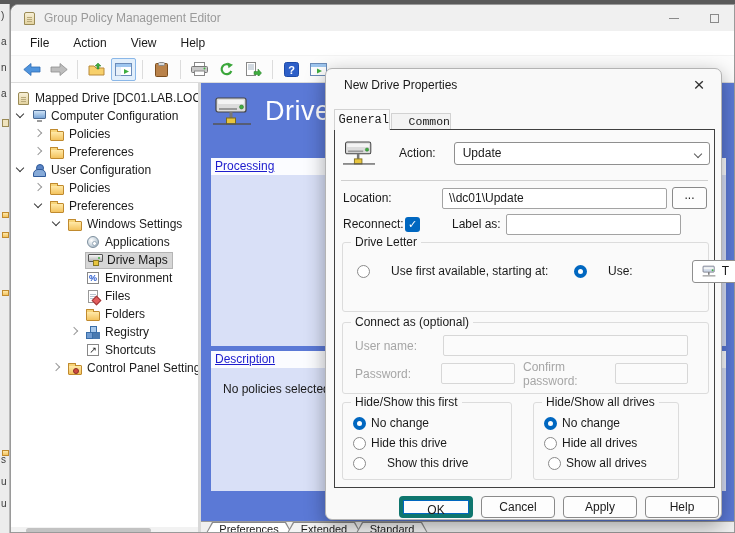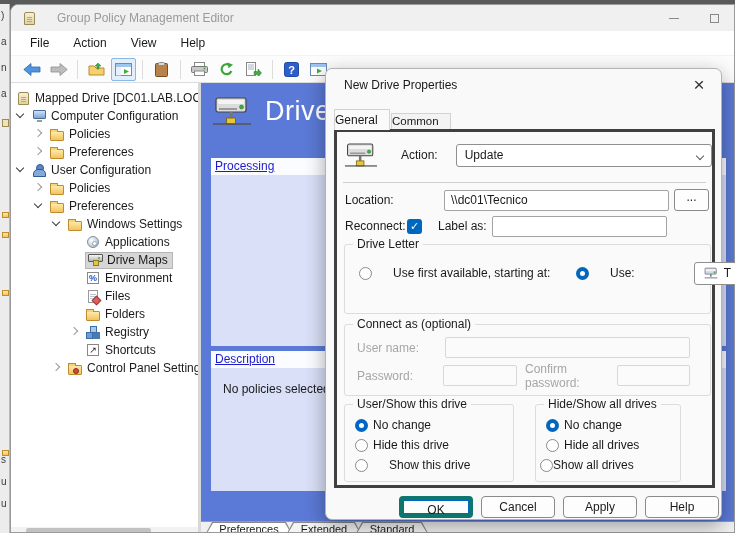--- a/index.html
+++ b/index.html
@@ -10,21 +10,21 @@
   
   .bg-strip { position:absolute; left:0; top:4px; width:10px; height:529px; background:#ececec; border-right:1px solid #b9b9b9; overflow:hidden; }
   .frag-text { position:absolute; left:1px; font-size:10px; color:#3a3a3a; }
   .frag-folder { position:absolute; left:2px; width:7px; height:6px; background:linear-gradient(#ffe9a8,#f3c35e); border:1px solid #c08a2e; }
   .frag-scroll { position:absolute; left:2px; width:7px; height:8px; background:#efe3bd; border:1px solid #9a8a55; }
 
   
   .window { position:absolute; left:10px; top:4px; width:725px; height:529px; background:#fff;
     border:1px solid #9a9a9a; border-top-left-radius:8px; overflow:hidden; }
   .titlebar { height:26px; background:#f0f0f0; display:flex; align-items:center; padding-left:10px; border-top-left-radius:8px; }
-  .title-text { color:#9a9a9a; margin-left:20px; flex:1 1 auto; }
+  .title-text { color:#9a9a9a; margin-left:7px; flex:1 1 auto; }
   .win-btn { width:40px; height:26px; display:flex; align-items:center; justify-content:center; }
   .glyph-min { width:10px; height:1px; background:#8a8a8a; }
   .glyph-max { width:9px; height:9px; border:1px solid #8a8a8a; background:#f0f0f0; }
 
   .menubar { height:25px; background:#fff; display:flex; align-items:center; padding-left:8px; gap:2px; border-bottom:1px solid #f3f3f3; }
   .menu-item { padding:3px 11px; }
 
   .toolbar { height:27px; background:#fcfcfc; display:flex; align-items:center; padding-left:8px; gap:2px; border-bottom:1px solid #dcdcdc; }
   .tb { width:25px; height:23px; display:flex; align-items:center; justify-content:center; border:1px solid transparent; border-radius:2px; }
   .tb.active { border-color:#8ab7e8; background:#e2effb; }
@@ -94,24 +94,24 @@
   .ftab .shp-in { position:absolute; inset:1px 1px 0 1px; background:#f4f4f4; clip-path:polygon(7px 0,calc(100% - 7px) 0,100% 100%,0 100%); }
   .ftab.selected .shp-in { background:#ffffff; }
   .ftab .lbl { position:absolute; inset:0; text-align:center; font-size:11px; line-height:15px; }
 
   
   .dialog { position:absolute; left:325px; top:68px; width:397px; height:452px; background:#f9f9f9;
     border:1px solid #b3b3b3; border-radius:7px; box-shadow:0 6px 20px rgba(0,0,0,.35); }
   .dlg-title { position:absolute; left:18px; top:9px; font-size:12px; }
   .dlg-close { position:absolute; right:10px; top:4px; width:24px; height:24px; text-align:center; }
   .dlg-close::after { content:"\00D7"; font-size:19px; line-height:24px; color:#333; }
-  .dtab { position:absolute; border:1px solid #d2d2d2; border-bottom:none; border-radius:1px 1px 0 0; text-align:left; }
+  .dtab { position:absolute; border:1px solid #d2d2d2; border-bottom:none; border-radius:1px 1px 0 0; text-align:right;font-family:Liberation Mono, monospace; }
   .dtab.selected { left:8px; top:40px; width:56px; height:21px; background:#fafafa; line-height:20px; z-index:3; }
   .dtab.plain { left:65px; top:44px; width:60px; height:17px; background:#f3f3f3; line-height:15px; z-index:1; font-size:11.5px; }
-  .dlg-page { position:absolute; left:8px; top:60px; width:381px; height:359px; border:3px solid #404040; background:#fafafa; z-index:2; }
+  .dlg-page { position:absolute; left:8px; top:60px; width:381px; height:359px; border:1px solid #404040; background:#fafafa; z-index:2; }
 
   .row { position:absolute; display:flex; align-items:center; }
   .sep-line { position:absolute; left:6px; right:6px; top:50px; border-top:1px solid #cfcfcf; }
   .fld { background:#fff; border:1px solid #a3a3a3; border-radius:2px; height:21px; line-height:19px; padding:0 6px; overflow:hidden; white-space:nowrap; }
   .fld.disabled { background:#fbfbfb; border-color:#d7d7d7; }
   .combo { position:relative; background:#fff; border:1px solid #8f8f8f; border-radius:3px; height:23px; display:flex; align-items:center; padding:0 22px 0 8px; }
   .combo .cchev { position:absolute; right:8px; top:8px; width:6px; height:6px; border-right:1.4px solid #5a5a5a; border-bottom:1.4px solid #5a5a5a; transform:rotate(45deg); }
   .browse-btn { border:1px solid #8a8a8a; border-radius:3px; background:#fdfdfd; height:22px; width:35px; text-align:center; line-height:14px; }
   .checkbox { width:15px; height:15px; background:#0067c0; border-radius:3px; position:relative; }
   .checkbox::after { content:"\2713"; position:absolute; inset:0; color:#fff; font-size:11px; line-height:15px; text-align:center; }
@@ -433,28 +433,28 @@
         <span class="combo" style="margin-left:18px; width:256px">
           <span>Update</span>
           <span class="cchev"></span>
         </span>
       </div>
 
       <div class="sep-line"></div>
 
       <div class="row" style="left:8px; top:57px; height:22px">
         <span style="width:99px">Location:</span>
-        <span class="fld" style="width:225px">\\dc01\Tecnico</span>
+        <span class="fld" style="width:225px">\\dc01\Update</span>
         <span class="browse-btn" style="margin-left:5px">...</span>
       </div>
 
       <div class="row" style="left:8px; top:84px; height:20px">
         <span style="width:62px">Reconnect:</span>
         <span class="checkbox"></span>
-        <span style="margin-left:16px; width:54px">Label as:</span>
+        <span style="margin-left:32px; width:54px">Label as:</span>
         <span class="fld" style="width:175px"></span>
       </div>
 
       <div class="group" style="left:7px; top:112px; width:367px; height:70px">
         <span class="group-legend">Drive Letter</span>
         <div class="row" style="left:14px; top:16px; height:24px; gap:21px">
           <span class="radio"></span>
           <span style="width:158px">Use first available, starting at:</span>
           <span class="radio checked" style="margin-left:4px"></span>
           <span>Use:</span>
@@ -480,21 +480,21 @@
         </div>
         <div class="row" style="left:12px; top:40px; height:21px">
           <span class="dis-label" style="width:86px">Password:</span>
           <span class="fld disabled" style="width:74px"></span>
           <span class="dis-label" style="margin-left:8px; width:92px">Confirm password:</span>
           <span class="fld disabled" style="width:73px"></span>
         </div>
       </div>
 
       <div class="group" style="left:7px; top:272px; width:170px; height:78px">
-        <span class="group-legend">User/Show this drive</span>
+        <span class="group-legend">Hide/Show this first</span>
         <div class="row" style="left:10px; top:11px; height:18px; gap:5px">
           <span class="radio checked"></span>
           <span>No change</span>
         </div>
         <div class="row" style="left:10px; top:31px; height:18px; gap:5px">
           <span class="radio"></span>
           <span>Hide this drive</span>
         </div>
         <div class="row" style="left:10px; top:51px; height:18px; gap:21px">
           <span class="radio"></span>
@@ -505,21 +505,21 @@
       <div class="group" style="left:198px; top:272px; width:146px; height:78px">
         <span class="group-legend">Hide/Show all drives</span>
         <div class="row" style="left:10px; top:11px; height:18px; gap:5px">
           <span class="radio checked"></span>
           <span>No change</span>
         </div>
         <div class="row" style="left:10px; top:31px; height:18px; gap:5px">
           <span class="radio"></span>
           <span>Hide all drives</span>
         </div>
-        <div class="row" style="left:4px; top:51px; height:18px; ">
+        <div class="row" style="left:14px; top:51px; height:18px; gap:5px">
           <span class="radio"></span>
           <span>Show all drives</span>
         </div>
       </div>
 
     </div>
 
     <div class="dlg-buttons">
       <span class="btn default">OK</span>
       <span class="btn">Cancel</span>

